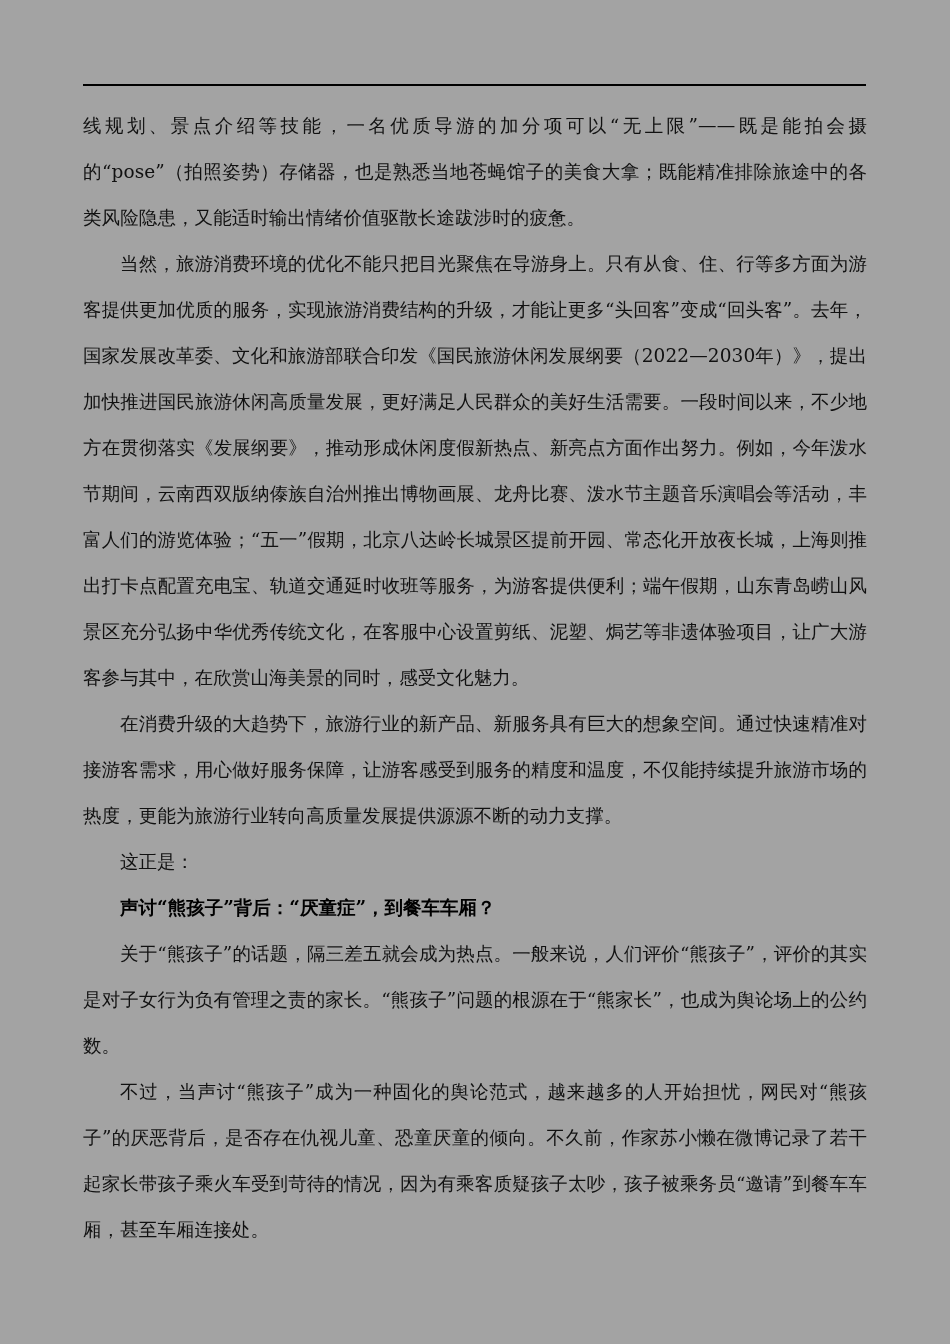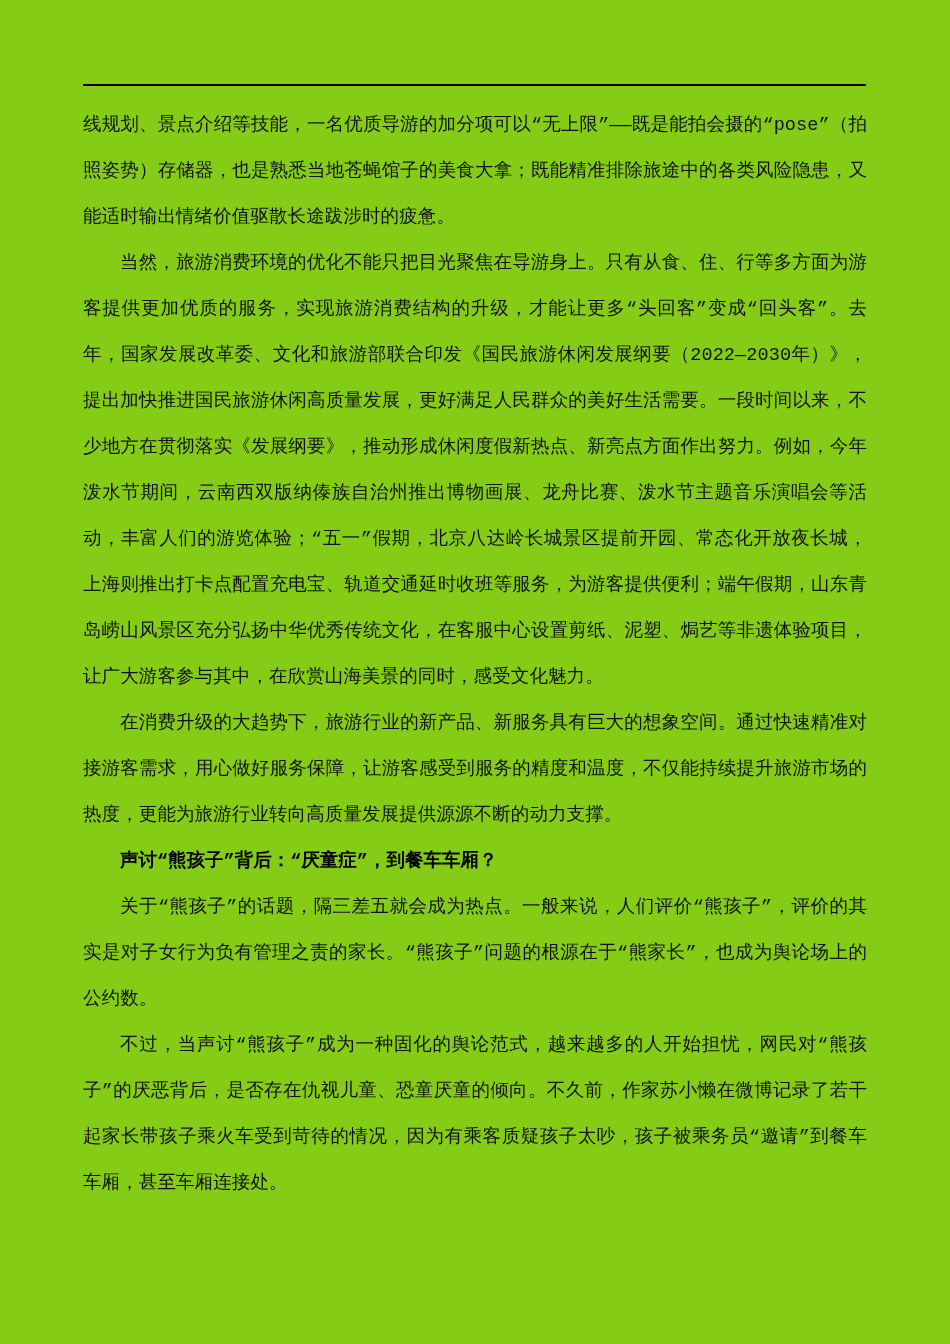--- a/index.html
+++ b/index.html
@@ -11,23 +11,22 @@
     width: 950px;
     height: 1344px;
     overflow: hidden;
     font-family: "DejaVu Serif", "Liberation Serif", serif;
     color: #000000;
   }
   .page {
     position: relative;
     width: 950px;
     height: 1344px;
-    background: #84cc16;
+    background: #a3a3a3;
     box-sizing: border-box;
-    font-family: Liberation Mono, monospace;
   }
   .header-rule {
     position: absolute;
     left: 83px;
     top: 84px;
     width: 783px;
     height: 0;
     border-top: 2px solid #000000;
   }
   .content {
@@ -75,20 +74,21 @@
   <div class="header-rule"></div>
 
   <div class="content">
 
     <p class="para first">线规划、景点介绍等技能，一名优质导游的加分项可以“无上限”——既是能拍会摄的“pose”（拍照姿势）存储器，也是熟悉当地苍蝇馆子的美食大拿；既能精准排除旅途中的各类风险隐患，又能适时输出情绪价值驱散长途跋涉时的疲惫。</p>
 
     <p class="para">当然，旅游消费环境的优化不能只把目光聚焦在导游身上。只有从食、住、行等多方面为游客提供更加优质的服务，实现旅游消费结构的升级，才能让更多“头回客”变成“回头客”。去年，国家发展改革委、文化和旅游部联合印发《国民旅游休闲发展纲要（2022—2030年）》，提出加快推进国民旅游休闲高质量发展，更好满足人民群众的美好生活需要。一段时间以来，不少地方在贯彻落实《发展纲要》，推动形成休闲度假新热点、新亮点方面作出努力。例如，今年泼水节期间，云南西双版纳傣族自治州推出博物画展、龙舟比赛、泼水节主题音乐演唱会等活动，丰富人们的游览体验；“五一”假期，北京八达岭长城景区提前开园、常态化开放夜长城，上海则推出打卡点配置充电宝、轨道交通延时收班等服务，为游客提供便利；端午假期，山东青岛崂山风景区充分弘扬中华优秀传统文化，在客服中心设置剪纸、泥塑、焗艺等非遗体验项目，让广大游客参与其中，在欣赏山海美景的同时，感受文化魅力。</p>
 
     <p class="para">在消费升级的大趋势下，旅游行业的新产品、新服务具有巨大的想象空间。通过快速精准对接游客需求，用心做好服务保障，让游客感受到服务的精度和温度，不仅能持续提升旅游市场的热度，更能为旅游行业转向高质量发展提供源源不断的动力支撑。</p>
 
+    <p class="short-line">这正是：</p>
 
 
 
     <p class="heading">声讨“熊孩子”背后：“厌童症”，到餐车车厢？</p>
 
     <p class="para">关于“熊孩子”的话题，隔三差五就会成为热点。一般来说，人们评价“熊孩子”，评价的其实是对子女行为负有管理之责的家长。“熊孩子”问题的根源在于“熊家长”，也成为舆论场上的公约数。</p>
 
     <p class="para">不过，当声讨“熊孩子”成为一种固化的舆论范式，越来越多的人开始担忧，网民对“熊孩子”的厌恶背后，是否存在仇视儿童、恐童厌童的倾向。不久前，作家苏小懒在微博记录了若干起家长带孩子乘火车受到苛待的情况，因为有乘客质疑孩子太吵，孩子被乘务员“邀请”到餐车车厢，甚至车厢连接处。</p>
 
   </div>

